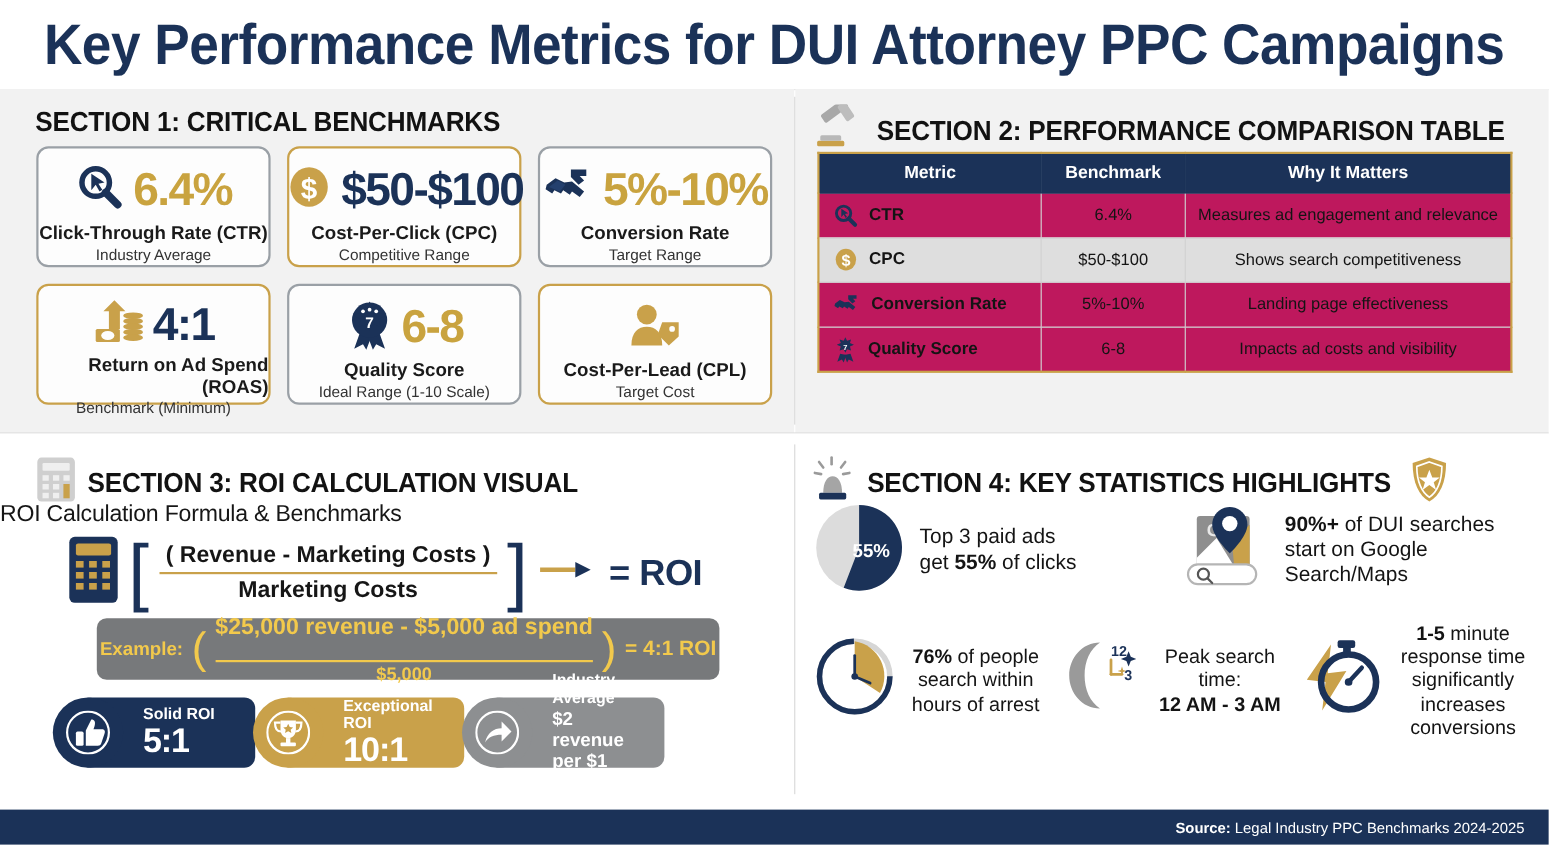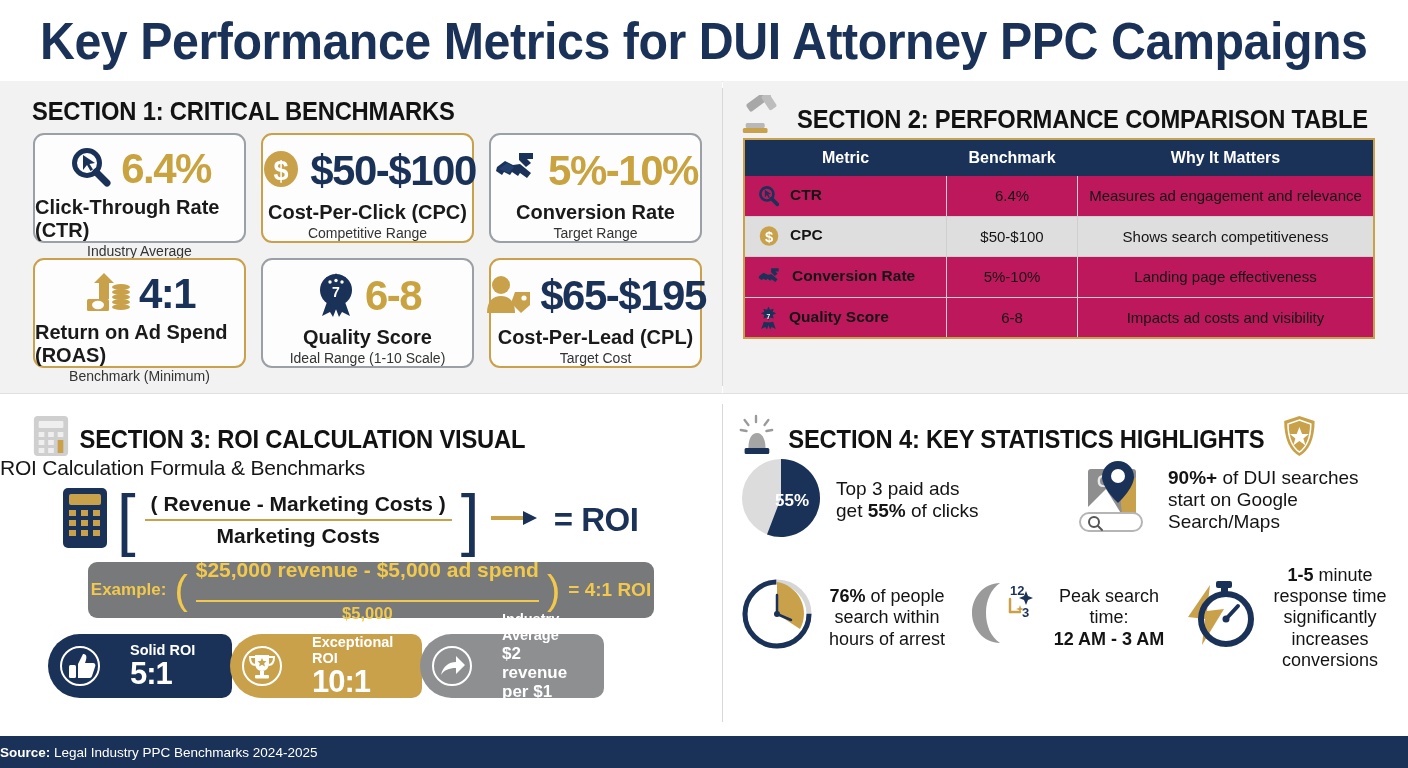--- a/index.html
+++ b/index.html
@@ -47,21 +47,21 @@
     width:213px;height:110px;background:#fdfdfd;border-radius:11px;
     box-sizing:border-box;display:flex;flex-direction:column;align-items:center;
     justify-content:flex-start;padding-top:9px;
   }
   .card.gray{border:2px solid #9aa0a6;}
   .card.gold{border:2px solid #C9A14A;}
   .card-top{display:flex;align-items:center;justify-content:center;gap:7px;height:56px;}
   .card-value{font-size:42px;font-weight:bold;letter-spacing:-1.5px;line-height:1;}
   .card-value.gold{color:#C9A33F;}
   .card-value.navy{color:#1B3258;}
-  .card-label{font-size:20px;font-weight:bold;color:#1a1a1a;line-height:1.15;margin-top:2px;}
+  .card-label{font-size:17px;font-weight:bold;color:#1a1a1a;line-height:1.15;margin-top:2px;text-align:right;}
   .card-sub{font-size:14px;color:#333;line-height:1.15;margin-top:1px;}
 
   
   .s2-head{position:absolute;left:740px;top:95px;}
   .tbl{
     position:absolute;left:743px;top:138px;width:632px;
     border:2px solid #C9A14A;border-collapse:collapse;background:#fff;
   }
   .tbl td,.tbl th{border:1px solid #cfcfcf;padding:0;margin-left:22px;}
   .tbl thead th{
@@ -131,21 +131,21 @@
   .stat-txt{font-size:19px;color:#141414;line-height:1.17;}
   .stat-txt b{font-weight:bold;}
   .stat-row2{display:flex;margin-top:16px;}
   .stat-c{width:220px;display:flex;flex-direction:row;align-items:center;}
   .stat-c .cap{font-size:18px;color:#141414;text-align:center;line-height:1.18;margin-top:4px;}
   .stat-c .cap b{font-weight:bold;}
 
   
   .footer{
     position:absolute;left:0;top:736px;width:1408px;height:32px;background:#1B3258;
-    display:flex;align-items:center;padding-right:22px;box-sizing:border-box;
+    display:flex;align-items:center;justify-content:flex-end;padding-right:22px;box-sizing:border-box;
   }
   .footer span{font-size:13.5px;color:#fff;}
   .footer b{font-weight:bold;}
 </style>
 </head>
 <body>
 
 <div class="page">
 
   <div class="header">
@@ -260,21 +260,20 @@
       <div class="card gold">
         <div class="card-top">
           <span>
             <svg width="48" height="44" viewBox="0 0 48 44">
                 <circle cx="16" cy="13" r="9" fill="#C9A14A"></circle>
                 <path d="M2 41 C2 29 8 24 16 24 C24 24 30 29 30 41 Z" fill="#C9A14A"></path>
                 <path d="M30 20 L45 20 L45 33 L36 41 L26 31 Z" fill="#C9A14A"></path>
                 <circle cx="39" cy="26" r="2.6" fill="#fdfdfd"></circle>
               </svg>
           </span>
-          <span class="card-value navy">$65-$195</span>
         </div>
         <div class="card-label">Cost-Per-Lead (CPL)</div>
         <div class="card-sub">Target Cost</div>
       </div>
     </div>
   </div>
 
   <div class="sec-head s2-head">
     <span>
       <svg width="50" height="42" viewBox="0 0 50 42">

